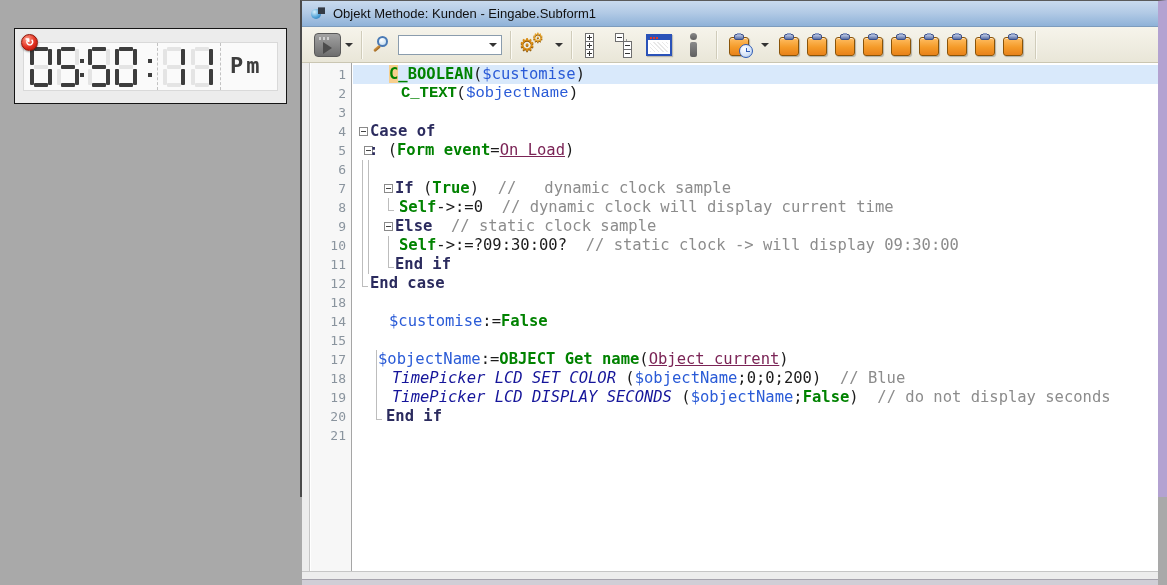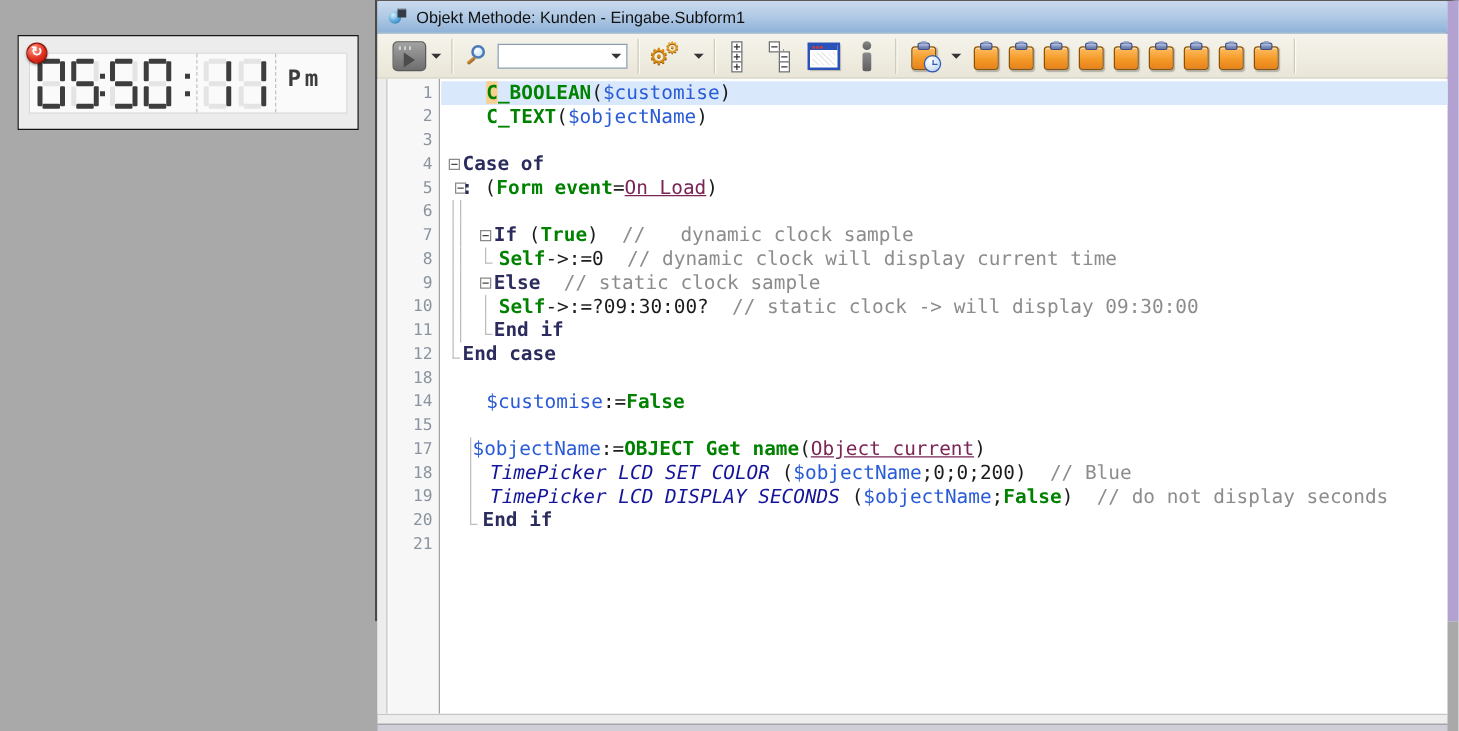--- a/index.html
+++ b/index.html
@@ -17,21 +17,21 @@
   .sg-b { right:0; top:2px; width:4px; height:16px; }
   .sg-c { right:0; bottom:2px; width:4px; height:16px; }
   .sg-d { left:4px; bottom:0; width:14px; height:4px; }
   .sg-e { left:0; bottom:2px; width:4px; height:16px; }
   .sg-f { left:0; top:2px; width:4px; height:16px; }
   .sg-g { left:4px; top:18px; width:14px; height:4px; }
   .lcd-colon { position:absolute; top:4px; width:4px; height:40px; }
   .lcd-colon i { position:absolute; left:0; width:4px; height:4px; background:#3d3d3d; display:block; }
   .lcd-colon i:first-child { top:12px; } .lcd-colon i:last-child { top:26px; }
   .lcd-dash { position:absolute; top:0; bottom:0; width:0; border-left:1px dashed #c2c2c2; }
-  .lcd-mer { position:absolute; top:10px; font-family:"DejaVu Sans Mono",monospace; font-weight:bold; font-size:18px; color:#3d3d3d; letter-spacing:3px; }
+  .lcd-mer { position:absolute; top:10px; font-family:"DejaVu Sans Mono",monospace; font-weight:bold; font-size:22px; color:#3d3d3d; letter-spacing:3px; }
   .badge { position:absolute; left:6px; top:5px; width:17px; height:17px; border-radius:50%;
            background:radial-gradient(circle at 35% 28%, #ff9d8a, #e33120 55%, #a80f02);
            border:1px solid #8d1406; color:#fff; font-size:11px; font-weight:bold; text-align:center; line-height:15px;
            box-shadow:0 1px 2px rgba(0,0,0,.4); z-index:3; }
 
   
   .method-window { position:absolute; left:300px; top:0; width:867px; height:497px;
                    border-left:2px solid #4a4a4a; border-top:1px solid #5a5a5a;
                    border-right:9px solid #b3a2d1; box-shadow:inset -1px 0 0 #8f7fae; background:#fff; }
   .titlebar { height:26px; background:linear-gradient(180deg,#c9daee 0%,#b3cbe6 45%,#8fb2d8 100%);
@@ -304,21 +304,21 @@
     <div class="editor">
       <div class="gut-bp"></div>
       <div class="gut-num"></div>
       <div class="rows" id="codelines">
           <div class="row hl">
             <span class="num">1</span>
             <span class="codewrap"><span class="ctext" style="left: 36px;"><span class="tok-cmd tok-hl">C</span><span class="tok-cmd">_BOOLEAN</span><span class="tok-op">(</span><span class="tok-var">$customise</span><span class="tok-op">)</span></span></span>
           </div>
           <div class="row">
             <span class="num">2</span>
-            <span class="codewrap"><span class="ctext" style="left: 36px;"><span class="tok-cmd">C_TEXT</span><span class="tok-op">(</span><span class="tok-var">$objectName</span><span class="tok-op">)</span></span></span>
+            <span class="codewrap"><span class="ctext" style="left: 48px; font-family: Liberation Mono, monospace;"><span class="tok-cmd">C_TEXT</span><span class="tok-op">(</span><span class="tok-var">$objectName</span><span class="tok-op">)</span></span></span>
           </div>
           <div class="row">
             <span class="num">3</span>
             <span class="codewrap"><span class="ctext" style="left: 0px;"></span></span>
           </div>
           <div class="row">
             <span class="num">4</span>
             <span class="codewrap"><span class="fbox" style="left: 6px;"></span><span class="ctext" style="left: 17px;"><span class="tok-kw">Case of</span></span></span>
           </div>
           <div class="row">

